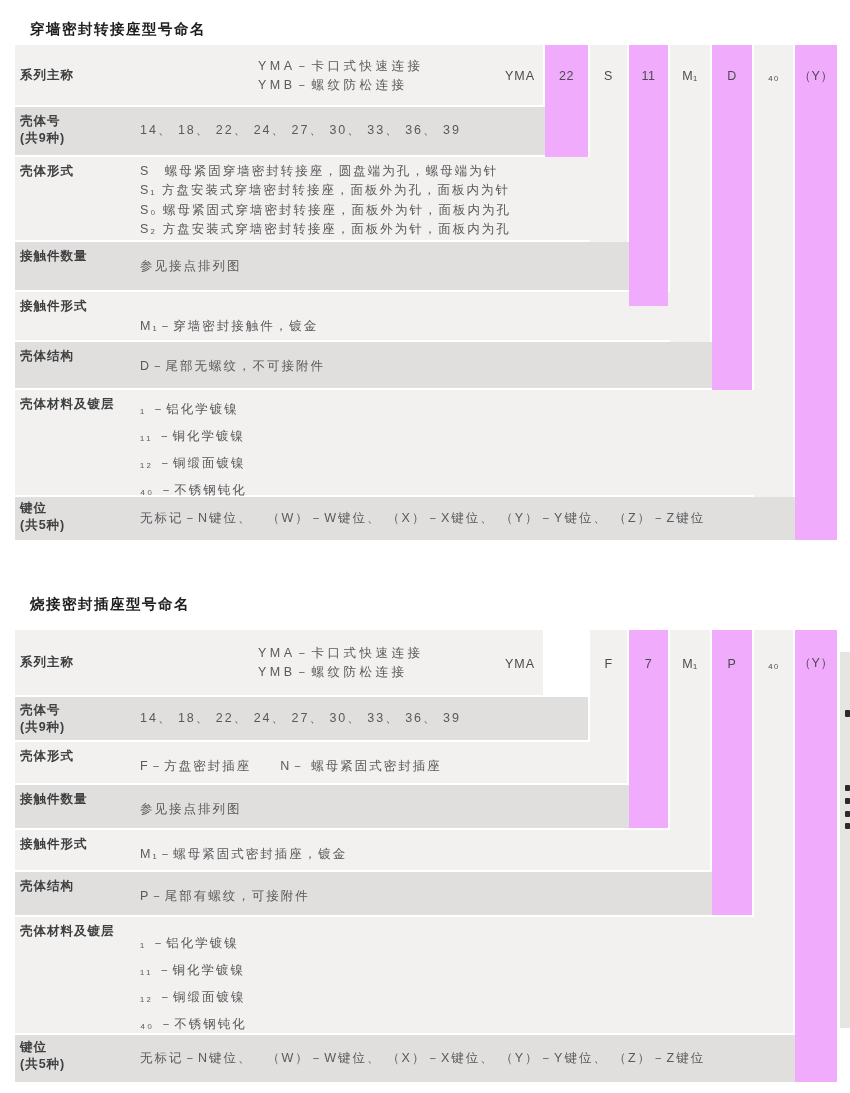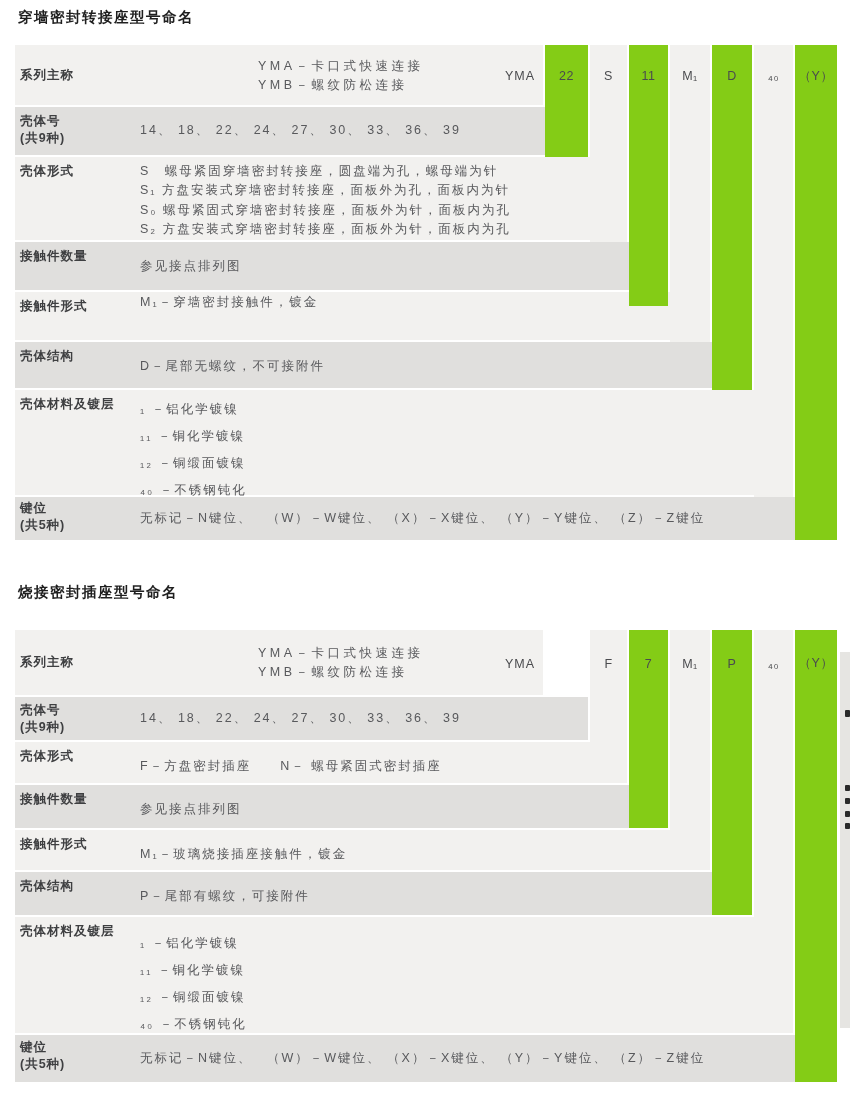--- a/index.html
+++ b/index.html
@@ -5,30 +5,30 @@
   html,body{margin:0;padding:0;}
   body{
     width:850px;height:1093px;background:#ffffff;
     font-family:"Liberation Sans","DejaVu Sans",sans-serif;
     color:#58595c;
     -webkit-font-smoothing:antialiased;
   }
   .page{position:relative;width:850px;height:1093px;overflow:hidden;background:#fff;}
 
   .section-title{
-    position:absolute;left:18px;margin:0;
+    position:absolute;left:18px;margin:12px;
     font-size:14.5px;font-weight:bold;color:#1f1f1f;letter-spacing:1.5px;
   }
 
   .model-table{position:absolute;left:15px;width:822px;}
 
   .band{position:absolute;left:0;background:#f2f1ef;}
   .band.dark{background:#e0dfdd;}
   .strip{position:absolute;top:0;background:#f2f1ef;}
-  .strip.dark{background:#84cc16;}
+  .strip.dark{background:#f0abfc;}
 
   .code{
     display:flex;align-items:center;justify-content:center;
     font-size:12.5px;color:#4a4b4e;letter-spacing:0.5px;
   }
   .code-cell{
     position:absolute;display:flex;align-items:center;justify-content:center;
     font-size:12.5px;color:#4a4b4e;letter-spacing:1px;
   }
 
@@ -112,21 +112,21 @@
       <div>S　螺母紧固穿墙密封转接座，圆盘端为孔，螺母端为针</div>
       <div>S₁ 方盘安装式穿墙密封转接座，面板外为孔，面板内为针</div>
       <div>S₀ 螺母紧固式穿墙密封转接座，面板外为针，面板内为孔</div>
       <div>S₂ 方盘安装式穿墙密封转接座，面板外为针，面板内为孔</div>
     </div>
 
     <div class="row-label" style="top:203px;">接触件数量</div>
     <div class="row-content" style="left:125px;top:212px;">参见接点排列图</div>
 
     <div class="row-label" style="top:253px;">接触件形式</div>
-    <div class="row-content" style="left:125px;top:248px;">M₁－穿墙密封接触件，镀金</div>
+    <div class="row-content" style="left:125px;top:272px;">M₁－穿墙密封接触件，镀金</div>
 
     <div class="row-label" style="top:303px;">壳体结构</div>
     <div class="row-content" style="left:125px;top:312px;">D－尾部无螺纹，不可接附件</div>
 
     <div class="row-label" style="top:351px;">壳体材料及镀层</div>
     <div class="row-content materials-line" style="left:125px;top:355px;">₁ －铝化学镀镍</div>
     <div class="row-content materials-line" style="left:125px;top:382px;">₁₁ －铜化学镀镍</div>
     <div class="row-content materials-line" style="left:125px;top:409px;">₁₂ －铜缎面镀镍</div>
     <div class="row-content materials-line" style="left:125px;top:436px;">₄₀ －不锈钢钝化</div>
 
@@ -183,21 +183,21 @@
     </div>
     <div class="row-content vcenter" style="left:125px;top:67px;height:43px;">14、 18、 22、 24、 27、 30、 33、 36、 39</div>
 
     <div class="row-label" style="top:118px;">壳体形式</div>
     <div class="row-content" style="left:125px;top:127px;">F－方盘密封插座　　N－ 螺母紧固式密封插座</div>
 
     <div class="row-label" style="top:161px;">接触件数量</div>
     <div class="row-content" style="left:125px;top:170px;">参见接点排列图</div>
 
     <div class="row-label" style="top:206px;">接触件形式</div>
-    <div class="row-content" style="left:125px;top:215px;">M₁－玻璃烧接插座接触件，镀金</div>
+    <div class="row-content" style="left:125px;top:215px;">M₁－螺母紧固式密封插座，镀金</div>
 
     <div class="row-label" style="top:248px;">壳体结构</div>
     <div class="row-content" style="left:125px;top:257px;">P－尾部有螺纹，可接附件</div>
 
     <div class="row-label" style="top:293px;">壳体材料及镀层</div>
     <div class="row-content materials-line" style="left:125px;top:304px;">₁ －铝化学镀镍</div>
     <div class="row-content materials-line" style="left:125px;top:331px;">₁₁ －铜化学镀镍</div>
     <div class="row-content materials-line" style="left:125px;top:358px;">₁₂ －铜缎面镀镍</div>
     <div class="row-content materials-line" style="left:125px;top:385px;">₄₀ －不锈钢钝化</div>
 

